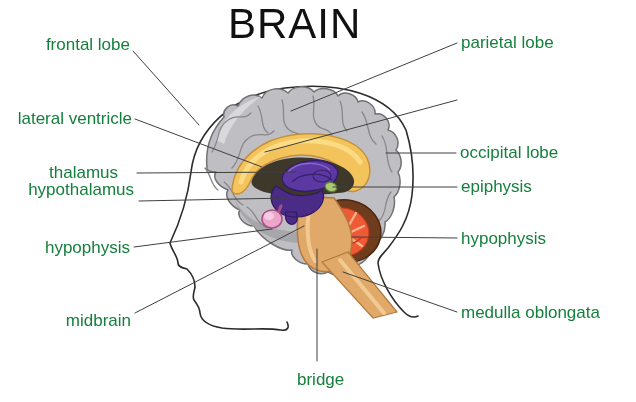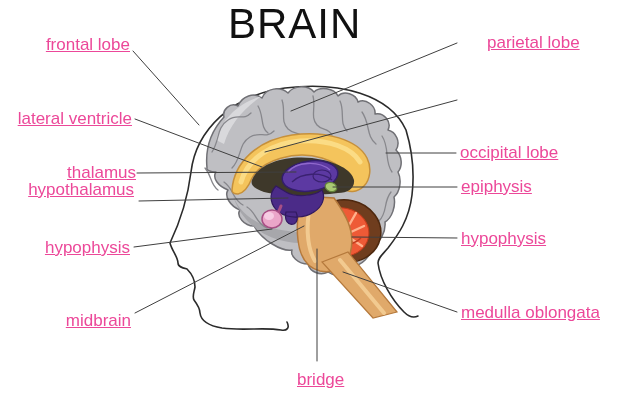--- a/index.html
+++ b/index.html
@@ -5,23 +5,22 @@
   html,body{margin:0;padding:0;background:#fff;}
   .stage{
     position:relative;width:636px;height:402px;background:#ffffff;
     font-family:"Liberation Sans",sans-serif;overflow:hidden;
   }
   .title{
     position:absolute;top:0px;left:228px;font-size:42px;letter-spacing:1px;
     color:#111;font-weight:500;
   }
   .lbl{
-    position:absolute;font-size:17px;line-height:20px;color:#ec4899;
+    position:absolute;font-size:17px;line-height:20px;color:#15803d;
     white-space:nowrap;
-    text-decoration:underline;
   }
   svg.art{position:absolute;left:0;top:0;}
 </style>
 </head>
 <body>
 
 <div class="stage">
 
   <svg class="art" width="636" height="402" viewBox="0 0 636 402">
 
@@ -135,26 +134,26 @@
       <line x1="457" y1="238" x2="352" y2="237"></line>
       <line x1="457" y1="312" x2="343" y2="272"></line>
       <line x1="317" y1="361" x2="317" y2="249"></line>
     </g>
   </svg>
 
   <div class="title">BRAIN</div>
 
   <div class="lbl" style="right:506px;top:35px">frontal lobe</div>
   <div class="lbl" style="right:504px;top:109px">lateral ventricle</div>
-  <div class="lbl" style="right:500px;top:163px">thalamus</div>
+  <div class="lbl" style="right:518px;top:163px">thalamus</div>
   <div class="lbl" style="right:502px;top:180px">hypothalamus</div>
   <div class="lbl" style="right:506px;top:238px">hypophysis</div>
   <div class="lbl" style="right:505px;top:311px">midbrain</div>
 
-  <div class="lbl" style="left:487px;top:33px">parietal lobe</div>
+  <div class="lbl" style="left:461px;top:33px">parietal lobe</div>
   <div class="lbl" style="left:460px;top:143px">occipital lobe</div>
   <div class="lbl" style="left:461px;top:177px">epiphysis</div>
   <div class="lbl" style="left:461px;top:229px">hypophysis</div>
   <div class="lbl" style="left:461px;top:303px">medulla oblongata</div>
 
   <div class="lbl" style="left:297px;top:370px">bridge</div>
 
 </div>
 
 </body></html>

